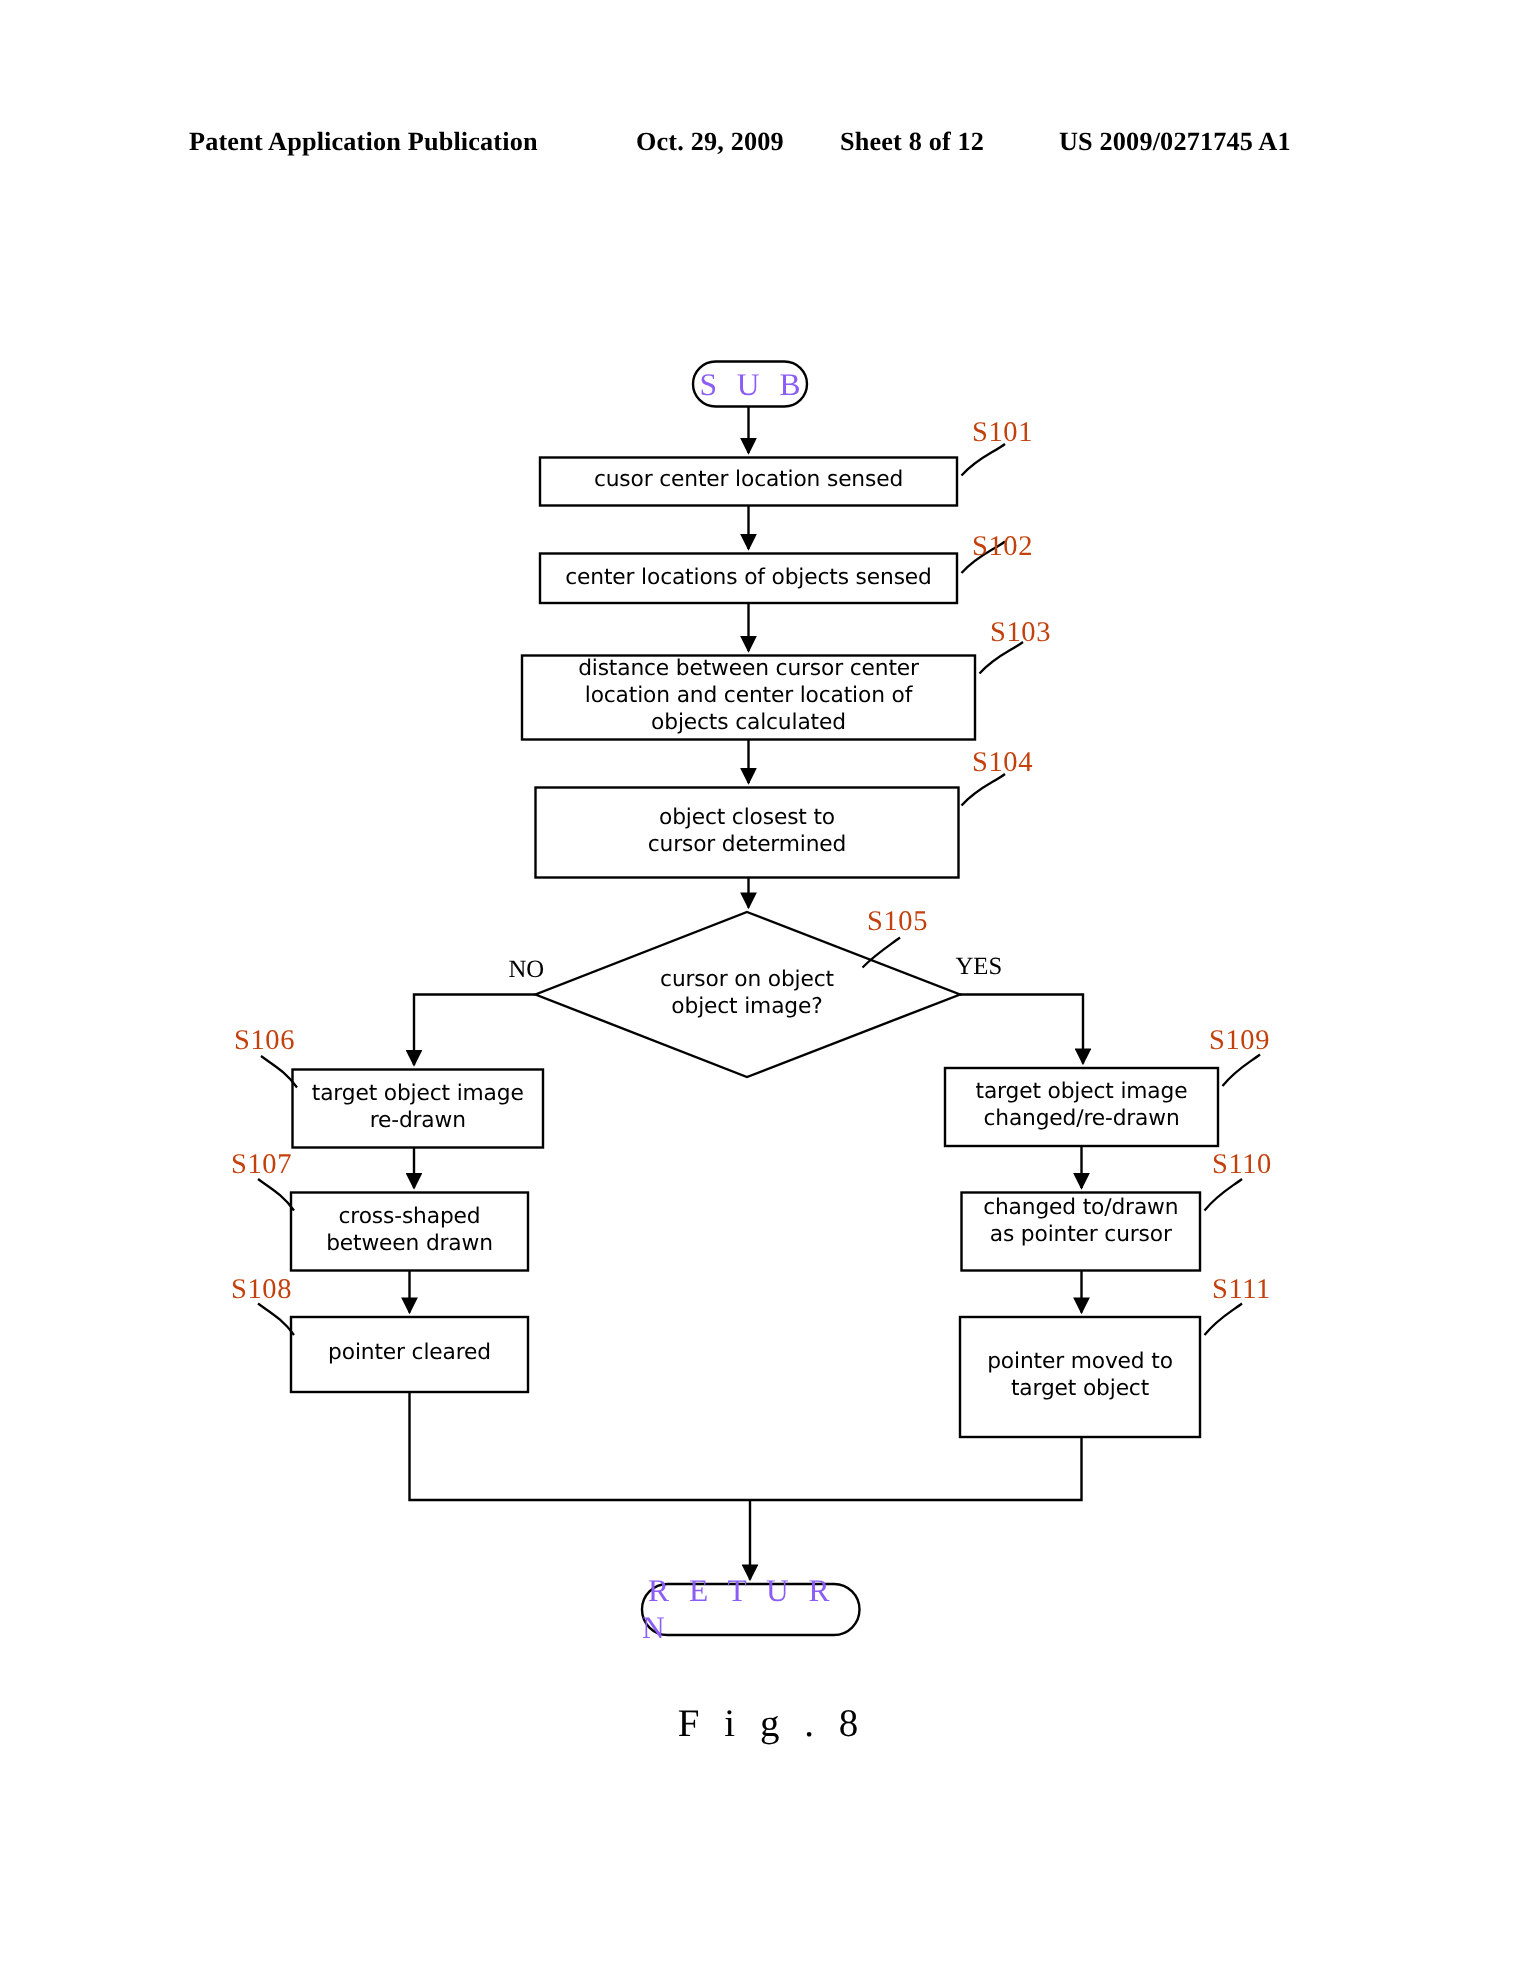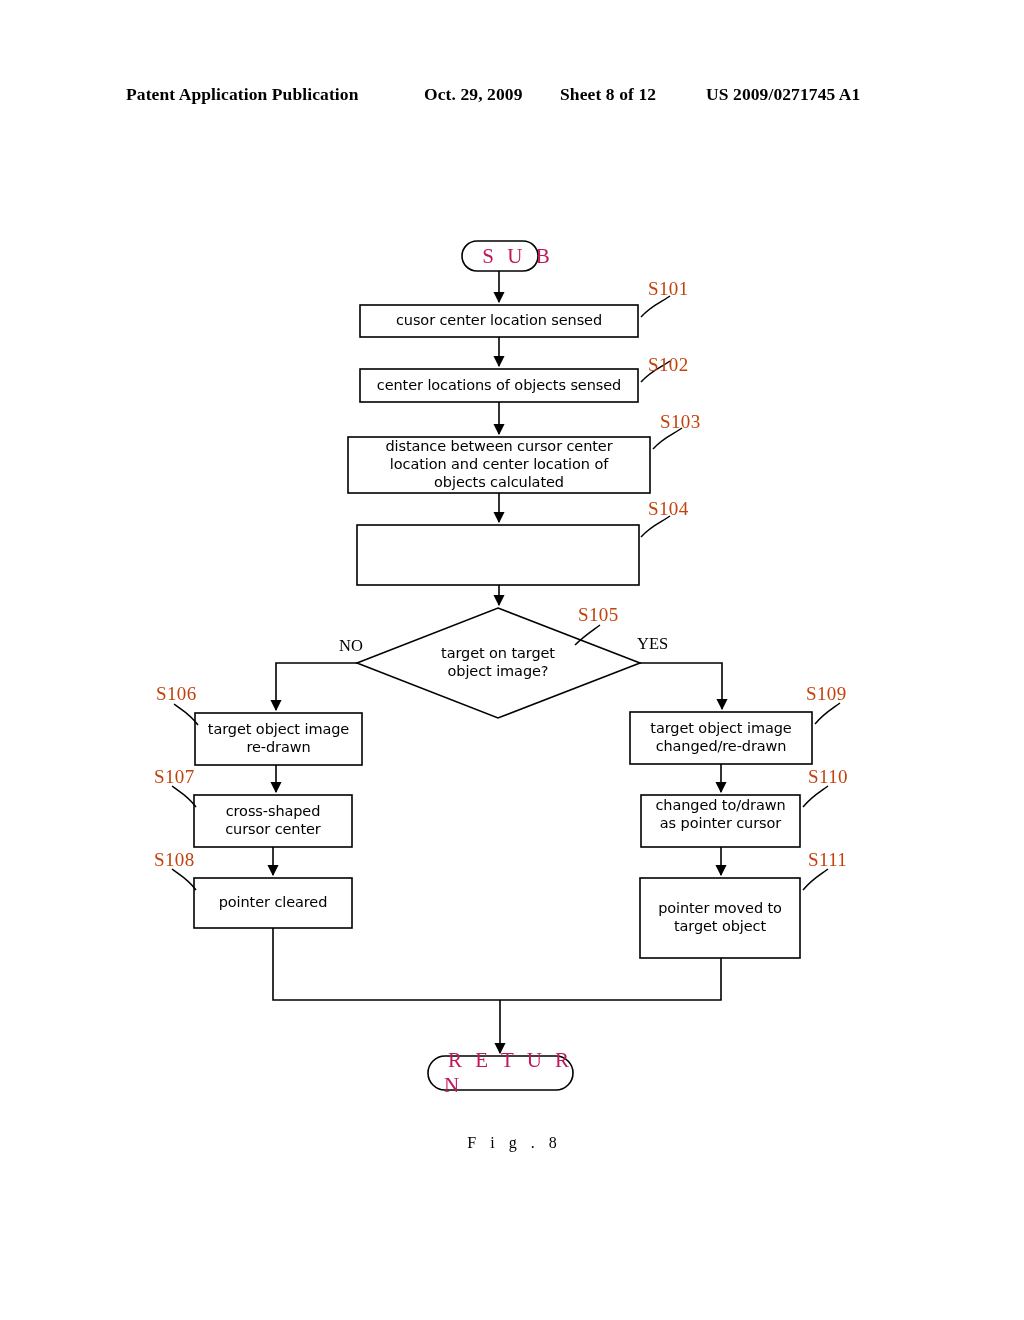--- a/index.html
+++ b/index.html
@@ -67,22 +67,21 @@
 
   .term-text {
     position: absolute;
     display: flex;
     align-items: center;
     justify-content: center;
     font-family: "Liberation Serif", serif;
     font-size: 21px;
     letter-spacing: 4px;
     text-indent: 4px;
-    color: #be185d;
-    padding-left: 16px;
+    color: #8b5cf6;
   }
 
   .step-label {
     position: absolute;
     font-family: "Liberation Serif", serif;
     font-size: 19px;
     letter-spacing: 0.4px;
     color: #c2410c;
     white-space: nowrap;
   }
@@ -96,21 +95,21 @@
   }
 
   
   #fig-caption {
     position: absolute;
     left: 0;
     top: 1134px;
     width: 1024px;
     text-align: center;
     font-family: "Liberation Serif", serif;
-    font-size: 16px;
+    font-size: 26px;
     letter-spacing: 5px;
     text-indent: 5px;
     color: #000;
   }
 </style>
 </head>
 <body>
 
 <div id="page-header">
   <span class="hdr-left">Patent Application Publication</span>
@@ -201,39 +200,45 @@
   </div>
 
   <div class="node-text" style="left:348px; top:437px; width:302px; height:56px;">
     <div style="width:100%">
       <span>distance between cursor center</span>
       <span>location and center location of</span>
       <span>objects calculated</span>
     </div>
   </div>
 
+  <div class="node-text" style="left:357px; top:525px; width:282px; height:60px;">
+    <div style="width:100%">
+      <span>object closest to</span>
+      <span>cursor determined</span>
+    </div>
+  </div>
 
   <div class="node-text" style="left:378px; top:635px; width:240px; height:56px;">
     <div style="width:100%">
-      <span>target on target</span>
+      <span>cursor on object</span>
       <span>object image?</span>
     </div>
   </div>
 
   <div class="node-text" style="left:195px; top:713px; width:167px; height:52px;">
     <div style="width:100%">
       <span>target object image</span>
       <span>re-drawn</span>
     </div>
   </div>
 
   <div class="node-text" style="left:194px; top:795px; width:158px; height:52px;">
     <div style="width:100%">
       <span>cross-shaped</span>
-      <span>cursor center</span>
+      <span>between drawn</span>
     </div>
   </div>
 
   <div class="node-text" style="left:194px; top:878px; width:158px; height:50px;">
     <span>pointer cleared</span>
   </div>
 
   <div class="node-text" style="left:630px; top:712px; width:182px; height:52px;">
     <div style="width:100%">
       <span>target object image</span>

